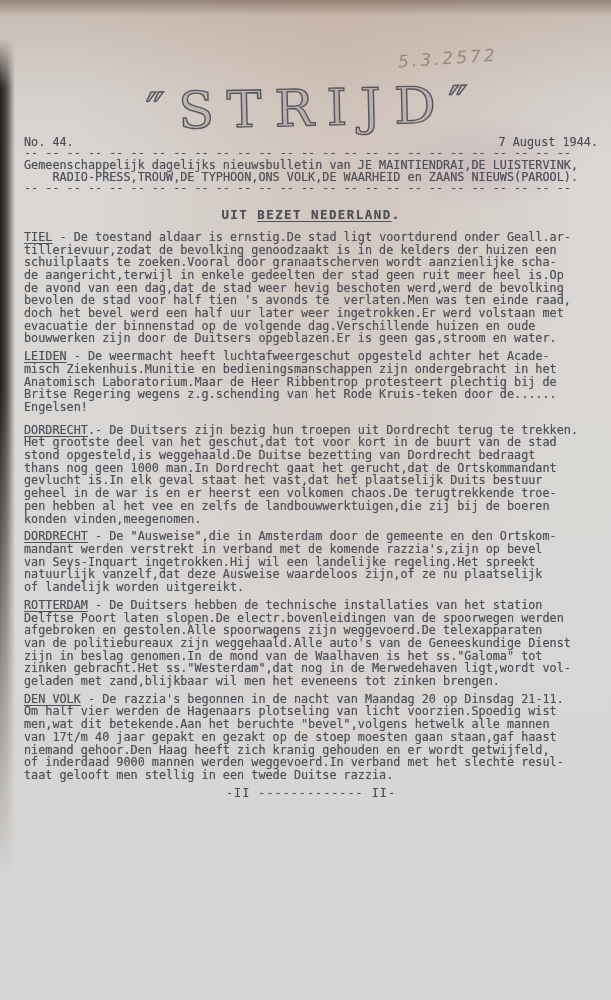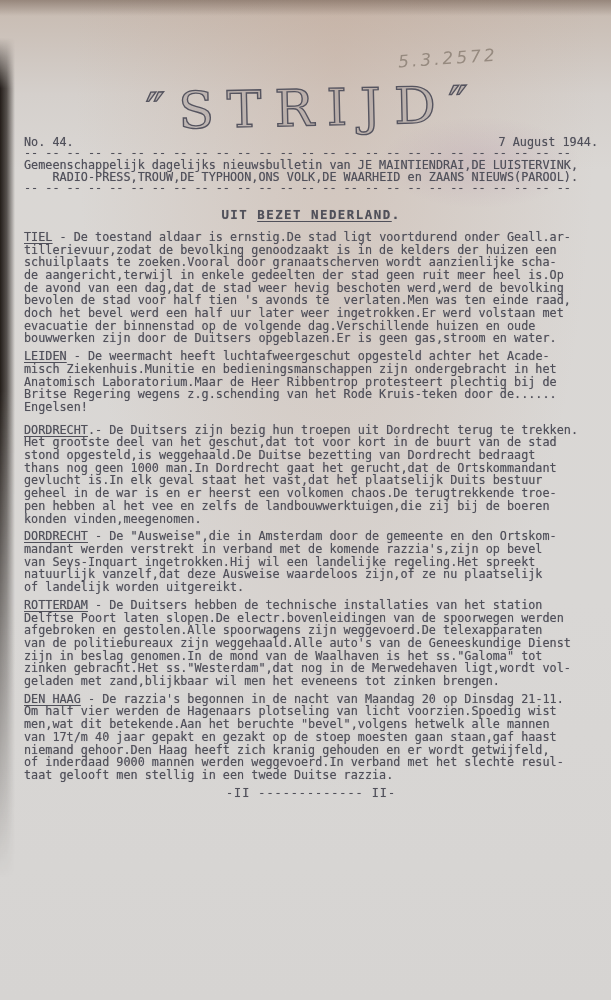--- a/index.html
+++ b/index.html
@@ -114,21 +114,21 @@
 of landelijk worden uitgereikt.</span></p>
 
     <p class="article"><span class="u">ROTTERDAM</span><span class="body"> - De Duitsers hebben de technische installaties van het station
 Delftse Poort laten slopen.De electr.bovenleidingen van de spoorwegen werden
 afgebroken en gestolen.Alle spoorwagens zijn weggevoerd.De telexapparaten
 van de politiebureaux zijn weggehaald.Alle auto's van de Geneeskundige Dienst
 zijn in beslag genomen.In de mond van de Waalhaven is het ss."Galoma" tot
 zinken gebracht.Het ss."Westerdam",dat nog in de Merwedehaven ligt,wordt vol-
 geladen met zand,blijkbaar wil men het eveneens tot zinken brengen.</span></p>
 
-    <p class="article"><span class="u">DEN HAAG</span><span class="body"> - De razzia's begonnen in de nacht van Maandag 20 op Dinsdag 21-11.
+    <p class="article"><span class="u">DEN VOLK</span><span class="body"> - De razzia's begonnen in de nacht van Maandag 20 op Dinsdag 21-11.
 Om half vier werden de Hagenaars plotseling van licht voorzien.Spoedig wist
 men,wat dit betekende.Aan het beruchte "bevel",volgens hetwelk alle mannen
 van 17t/m 40 jaar gepakt en gezakt op de stoep moesten gaan staan,gaf haast
 niemand gehoor.Den Haag heeft zich kranig gehouden en er wordt getwijfeld,
 of inderdaad 9000 mannen werden weggevoerd.In verband met het slechte resul-
 taat gelooft men stellig in een twede Duitse razzia.</span></p>
 
     <div class="page-footer">-II ------------- II-</div>
   </div>
 </div>

